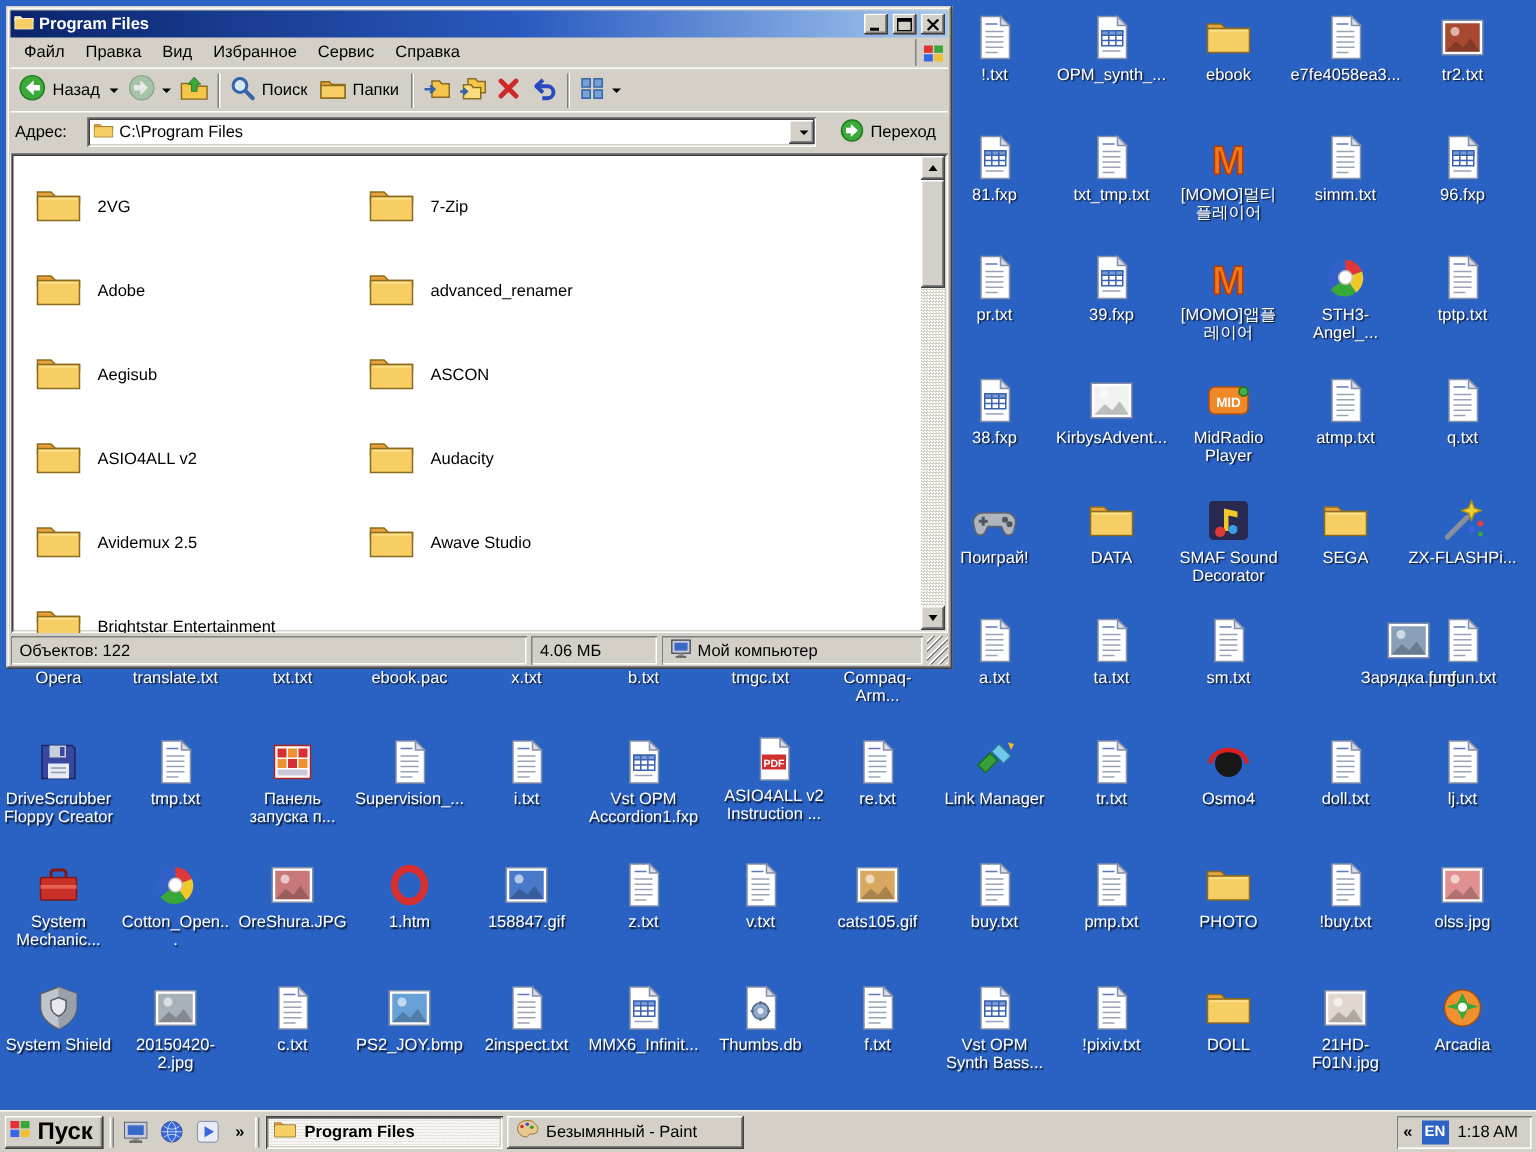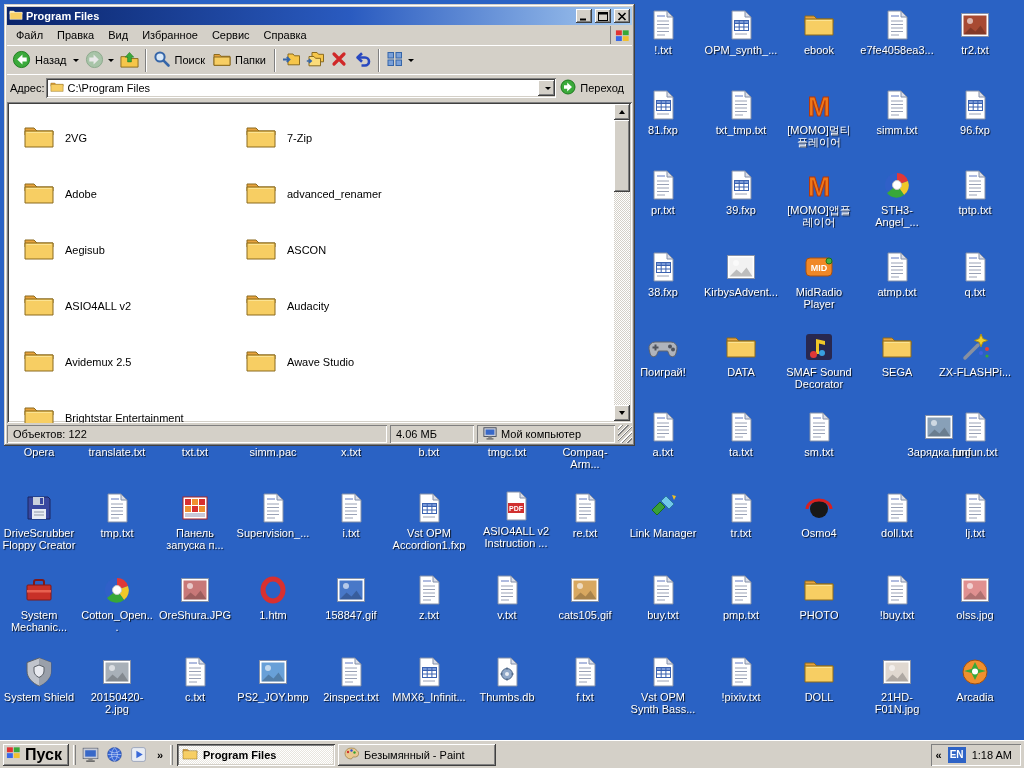--- a/index.html
+++ b/index.html
@@ -42,21 +42,21 @@
   }
   .menubar { flex:0 0 20px; display:flex; align-items:center; padding:0 2px; }
   .menu-item { padding:3px 7px; cursor:default; }
   .menubar .spacer { flex:1; }
   .menu-logo { width:20px; height:18px; display:flex; align-items:center; justify-content:center; border-left:1px solid #808080; padding-left:3px; }
   .toolbar { flex:0 0 29px; border-top:1px solid #fff; display:flex; align-items:center; padding:1px 2px; }
   .tbtn { display:inline-flex; align-items:center; gap:2px; padding:2px 3px; height:25px; cursor:default; }
   .tbtn .lbl { padding:0 2px; white-space:nowrap; }
   .tsep { width:2px; height:23px; border-left:1px solid #808080; border-right:1px solid #fff; margin:0 3px; }
   .dd { display:inline-block; width:0; height:0; border-left:3px solid transparent; border-right:3px solid transparent; border-top:3px solid #000; margin-left:2px; }
-  .addressbar { flex:0 0 24px; border-top:1px solid #fff; display:flex; align-items:center; gap:1px; padding:2px 3px; }
+  .addressbar { flex:0 0 24px; border-top:1px solid #fff; display:flex; align-items:center; gap:13px; padding:2px 3px; }
   .combo { flex:1; height:20px; background:#fff; display:flex; align-items:center; gap:4px; padding:1px 1px 1px 4px;
     box-shadow: inset 1px 1px 0 #808080, inset -1px -1px 0 #fff, inset 2px 2px 0 #404040, inset -2px -2px 0 #D4D0C8; }
   .combo-text { flex:1; white-space:nowrap; overflow:hidden; }
   .combo-btn { width:17px; height:16px; background:#D4D0C8; display:inline-flex; align-items:center; justify-content:center;
     box-shadow: inset -1px -1px 0 #404040, inset 1px 1px 0 #fff, inset -2px -2px 0 #808080, inset 2px 2px 0 #D4D0C8; }
   .go-btn { height:22px; }
   .filelist { flex:1; background:#fff; margin-top:1px; overflow:hidden; display:flex;
     box-shadow: inset 1px 1px 0 #808080, inset -1px -1px 0 #fff, inset 2px 2px 0 #404040, inset -2px -2px 0 #D4D0C8; }
   .fl-items { flex:1; display:grid; grid-template-columns:222px 222px; grid-auto-rows:56px; align-content:start; padding:8px 0 0 16px; overflow:hidden; }
   .fitem { display:flex; align-items:center; gap:10px; cursor:default; }
@@ -66,21 +66,21 @@
   .sb-btn { height:16px; background:#D4D0C8; display:flex; align-items:center; justify-content:center;
     box-shadow: inset -1px -1px 0 #404040, inset 1px 1px 0 #fff, inset -2px -2px 0 #808080, inset 2px 2px 0 #D4D0C8; }
   .sb-track { flex:1; position:relative; }
   .sb-thumb { position:absolute; top:0; left:0; right:0; height:72px; background:#D4D0C8;
     box-shadow: inset -1px -1px 0 #404040, inset 1px 1px 0 #fff, inset -2px -2px 0 #808080, inset 2px 2px 0 #D4D0C8; }
   .tri-up { width:0; height:0; border-left:3.5px solid transparent; border-right:3.5px solid transparent; border-bottom:4px solid #000; }
   .tri-down { width:0; height:0; border-left:3.5px solid transparent; border-right:3.5px solid transparent; border-top:4px solid #000; }
   .statusbar { flex:0 0 20px; display:flex; gap:3px; padding-top:2px; align-items:stretch; }
   .spane { display:flex; align-items:center; gap:4px; padding:1px 6px; white-space:nowrap; overflow:hidden;
     box-shadow: inset 1px 1px 0 #808080, inset -1px -1px 0 #fff; }
-  .sp1 { width:380px; } .sp2 { width:84px; } .sp3 { flex:1; }
+  .sp1 { width:344px; } .sp2 { width:84px; } .sp3 { flex:1; }
   .grip { width:14px; background:repeating-linear-gradient(135deg, transparent 0 2px, #fff 2px 3px, #808080 3px 4px); }
 
   
   #taskbar { position:absolute; left:0; right:0; bottom:0; height:28px; background:#D4D0C8;
     border-top:1px solid #fff; display:flex; align-items:center; gap:4px; padding:0 3px; z-index:10; }
   .start-btn { height:22px; display:flex; align-items:center; gap:4px; padding:0 7px 0 3px;
     background:#D4D0C8; border:0; font-weight:bold; font-size:16px; font-family:inherit;
     box-shadow: inset -1px -1px 0 #404040, inset 1px 1px 0 #fff, inset -2px -2px 0 #808080, inset 2px 2px 0 #D4D0C8; }
   .tb-grip { width:3px; height:20px; border-left:1px solid #fff; border-right:1px solid #808080; }
   .ql { display:flex; align-items:center; gap:2px; }
@@ -415,21 +415,21 @@
     </div>
     <div class="desk-icon" style="left: 234px; top: 410px;">
       <div class="dico">
         <svg xmlns="http://www.w3.org/2000/svg" width="32" height="32" viewBox="0 0 32 32">
           <path d="M7 2 h13 l6 6 v22 H7 z" fill="#fff" stroke="#8490A8"></path>
           <path d="M20 2 l6 6 h-6 z" fill="#D8DCE8" stroke="#8490A8"></path>
           <path d="M10 7 h8" stroke="#6078C0"></path>
           <path d="M10 12 h12 M10 15.5 h12 M10 19 h12 M10 22.5 h12 M10 26 h8" stroke="#9AA2B6" fill="none"></path>
         </svg>
       </div>
-      <div class="dlabel">simm.pac</div>
+      <div class="dlabel">ebook.pac</div>
     </div>
     <div class="desk-icon" style="left: 312px; top: 410px;">
       <div class="dico">
         <svg xmlns="http://www.w3.org/2000/svg" width="32" height="32" viewBox="0 0 32 32">
           <path d="M7 2 h13 l6 6 v22 H7 z" fill="#fff" stroke="#8490A8"></path>
           <path d="M20 2 l6 6 h-6 z" fill="#D8DCE8" stroke="#8490A8"></path>
           <path d="M10 7 h8" stroke="#6078C0"></path>
           <path d="M10 12 h12 M10 15.5 h12 M10 19 h12 M10 22.5 h12 M10 26 h8" stroke="#9AA2B6" fill="none"></path>
         </svg>
       </div>

